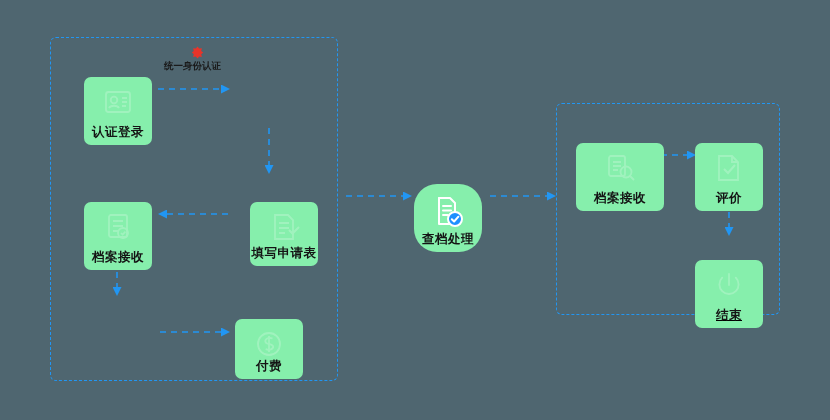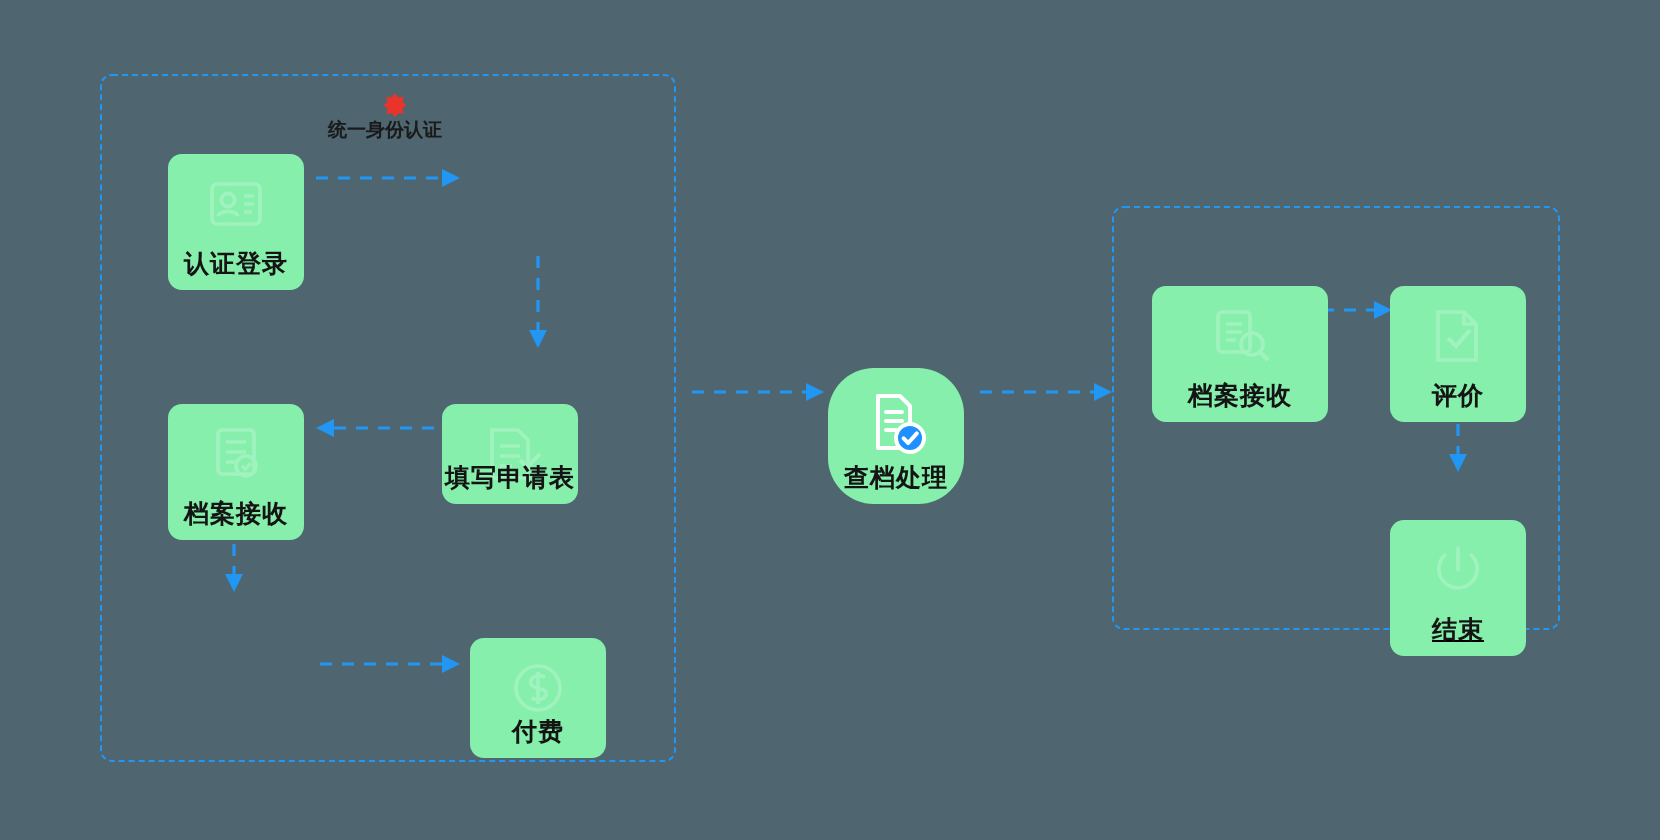--- a/index.html
+++ b/index.html
@@ -144,21 +144,21 @@
     <svg class="node-wm" width="32" height="32" viewBox="0 0 32 32" xmlns="http://www.w3.org/2000/svg" fill="none" stroke="#ffffff" stroke-width="1.8">
       <rect x="4" y="6" width="24" height="20" rx="2.5"></rect>
       <circle cx="12" cy="14" r="3.3"></circle>
       <path d="M7 22 c1.5-3 8.5-3 10 0"></path>
       <path d="M20 12 h5 M20 16 h5 M20 20 h4"></path>
     </svg>
     <div class="node-label">认证登录</div>
   </div>
 
 
-  <div class="node" style="left:221px; top:180px; width:68px; height:50px;">
+  <div class="node" style="left:250px; top:180px; width:68px; height:64px;">
     <svg class="node-wm" width="32" height="32" viewBox="0 0 32 32" xmlns="http://www.w3.org/2000/svg" fill="none" stroke="#ffffff" stroke-width="1.8">
       <path d="M7 4 h13 l5 5 v19 H7 z"></path>
       <path d="M11 12 h10 M11 17 h10 M11 22 h6"></path>
       <path d="M21 19 l3.5 3.5 L31 16" stroke-width="2"></path>
     </svg>
     <div class="node-label">填写申请表</div>
   </div>
 
   <div class="node" style="left:84px; top:180px; width:68px; height:68px;">
     <svg class="node-wm" width="32" height="32" viewBox="0 0 32 32" xmlns="http://www.w3.org/2000/svg" fill="none" stroke="#ffffff" stroke-width="1.8">

